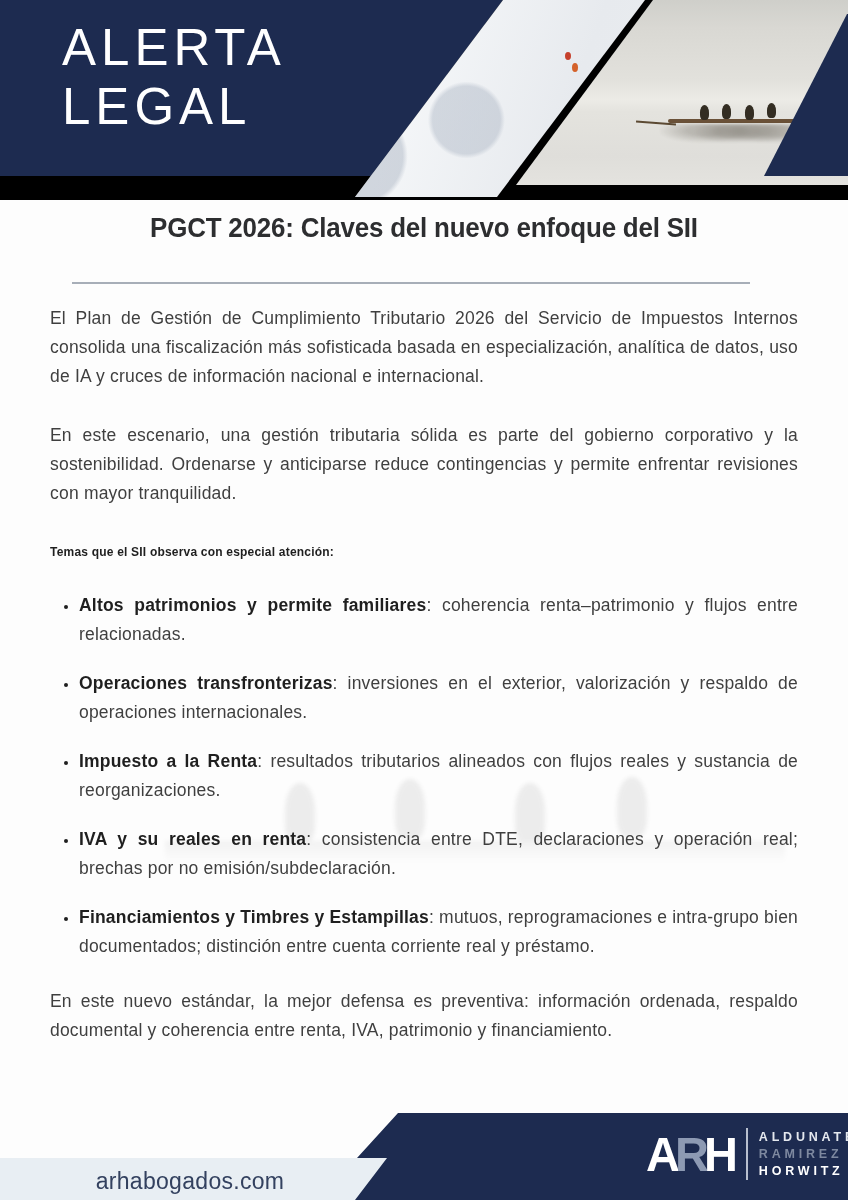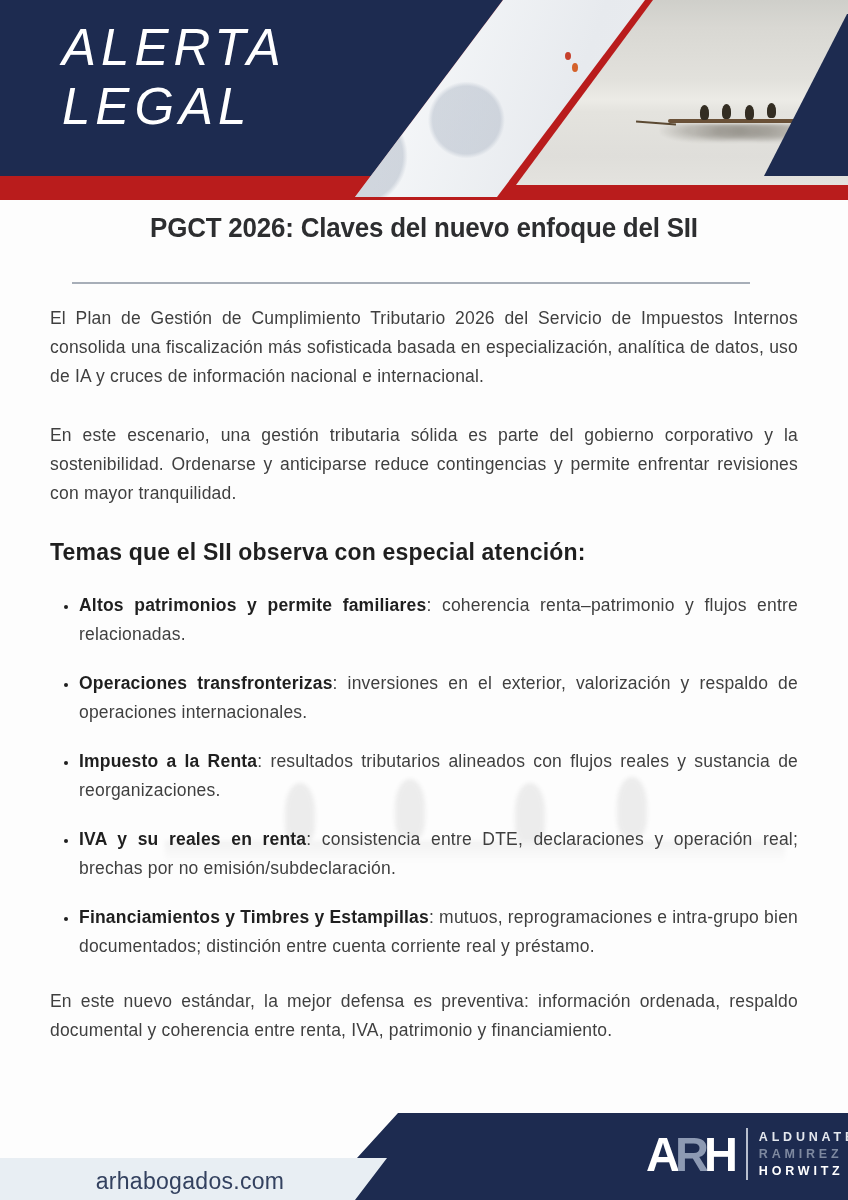--- a/index.html
+++ b/index.html
@@ -4,21 +4,21 @@
 <style>
   * { margin:0; padding:0; box-sizing:border-box; }
   html,body { width:848px; height:1200px; }
   body {
     position:relative;
     background:#fdfdfd;
     font-family:"Liberation Sans","DejaVu Sans",sans-serif;
     overflow:hidden;
   }
   
-  .header { position:absolute; top:0; left:0; width:848px; height:200px; background:#b91c1c;font-style:italic; }
+  .header { position:absolute; top:0; left:0; width:848px; height:200px; background:#000000; }
   .navy-block {
     position:absolute; inset:0; background:#1d2b50;
     clip-path:polygon(0 0, 503px 0, 371px 176px, 0 176px);
   }
   .brand {
     position:absolute; left:62px; top:18px; z-index:5;
     color:#ffffff; font-size:51px; line-height:59px;
     font-weight:300; letter-spacing:5px; white-space:pre-line;
   }
   .photo-mountain {
@@ -70,21 +70,21 @@
   }
   .divider { position:absolute; top:282px; left:72px; width:678px; height:2px; background:#a7aeb8; }
   
   .content { position:absolute; top:300px; left:50px; width:748px; }
   .content p, .content li {
     font-size:17.5px; line-height:29px; color:#3f3f3f;
     text-align:justify; letter-spacing:.2px;
   }
   .content p { margin:4px 0 30px 0; }
   .list-heading {
-    font-size:23px; line-height:29px; font-weight:700; color:#1f1f1f;
+    font-size:12px; line-height:29px; font-weight:700; color:#1f1f1f;
     letter-spacing:.2px; margin:30px 0 24px 0;
   }
   .content ul { margin:0 0 26px 0; padding-left:29px; }
   .content li { margin-bottom:20px; }
   .content li::marker { color:#1f1f1f; font-size:14px; }
   .content strong { color:#1f1f1f; font-weight:700; }
   .closing { margin-bottom:0 !important; }
   
   .watermark { position:absolute; top:775px; left:225px; width:500px; height:120px; opacity:.09; filter:blur(2px); pointer-events:none; }
   .wfig { position:absolute; width:30px; height:60px; background:#4a4a4a; border-radius:48% 48% 30% 30%; }

